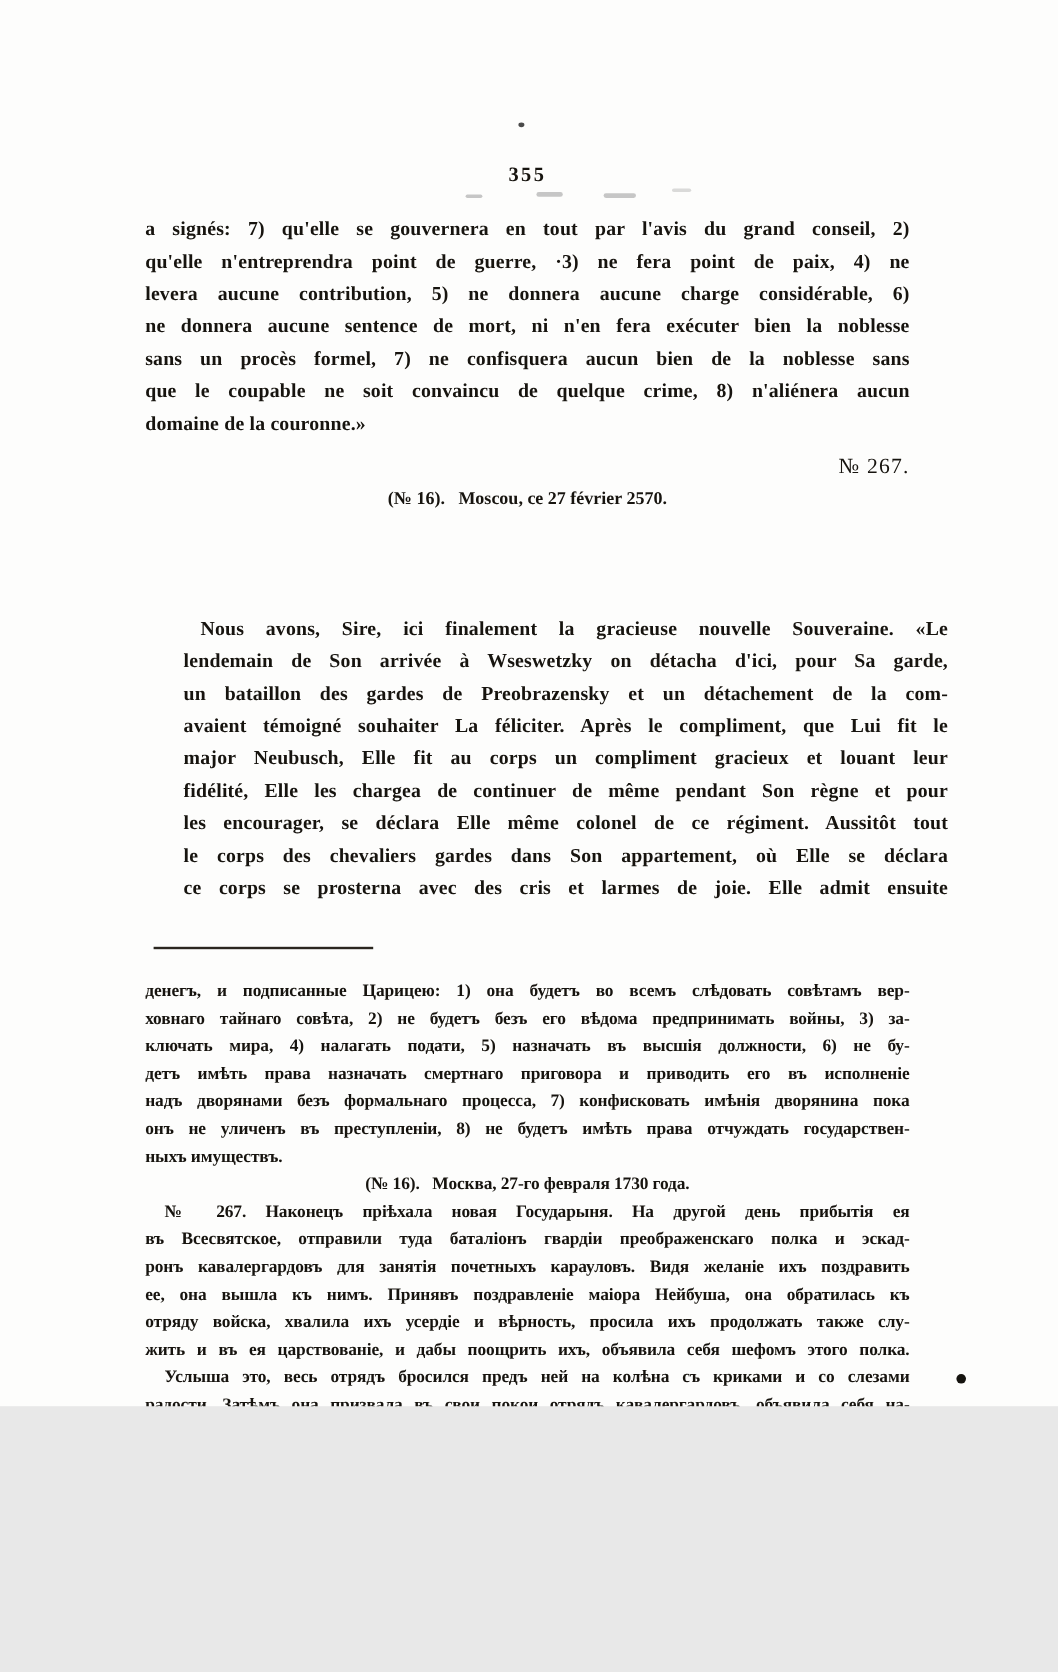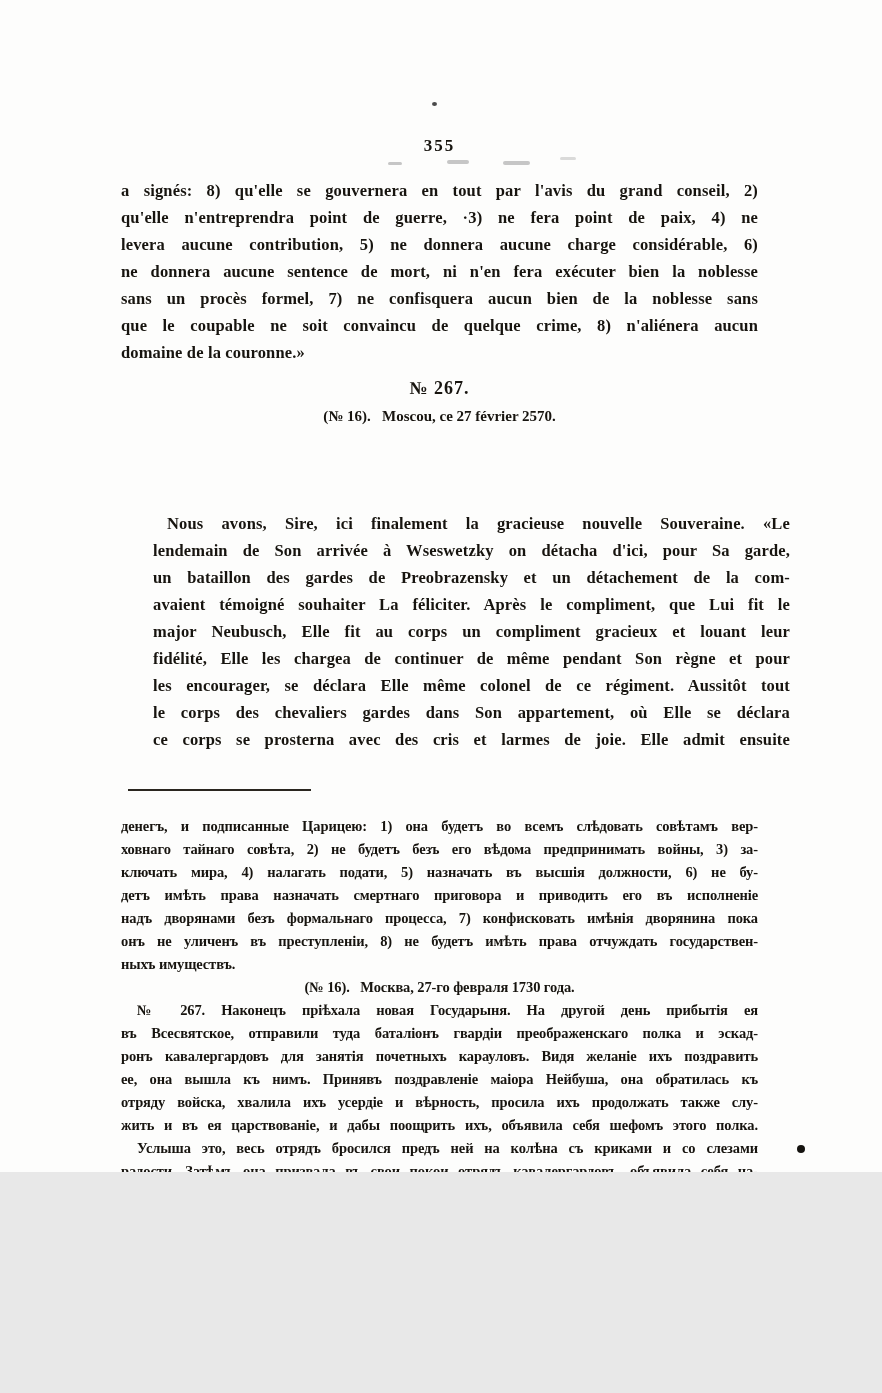--- a/index.html
+++ b/index.html
@@ -25,22 +25,22 @@
   .pageno {
     top:136px; text-align:center;
     font-size:17px; font-weight:700; letter-spacing:2px;
   }
   .fr-body {
     font-size:16.5px; line-height:27px; font-weight:700;
     letter-spacing:0.15px;
   }
   .para1 { top:177px; }
   .doc-heading {
-    top:378px; text-align:center;
-    font-size:18px; font-weight:700; letter-spacing:1px;
+    top:378px; text-align:right;
+    font-size:18px; font-weight:400; letter-spacing:1px;
   }
   .doc-dateline {
     top:408px; text-align:center;
     font-size:15px; font-weight:700; white-space:pre-wrap;
   }
   .summary {
     top:437px; font-size:13.5px; line-height:20px; font-weight:700;
     letter-spacing:0.1px;
   }
   .para2 { top:510px;margin-left:32px; }
@@ -74,21 +74,21 @@
   <div class="abs dot-top"></div>
 
   <div class="abs col pageno">355</div>
 
   <div class="abs smudge sm1"></div>
   <div class="abs smudge sm2"></div>
   <div class="abs smudge sm3"></div>
   <div class="abs smudge sm4"></div>
 
   <div class="abs col fr-body para1">
-      <div class="tline">a signés: 8) qu'elle se gouvernera en tout par l'avis du grand conseil, 2)</div>
+      <div class="tline">a signés: 7) qu'elle se gouvernera en tout par l'avis du grand conseil, 2)</div>
       <div class="tline">qu'elle n'entreprendra point de guerre, ·3) ne fera point de paix, 4) ne</div>
       <div class="tline">levera aucune contribution, 5) ne donnera aucune charge considérable, 6)</div>
       <div class="tline">ne donnera aucune sentence de mort, ni n'en fera exécuter bien la noblesse</div>
       <div class="tline">sans un procès formel, 7) ne confisquera aucun bien de la noblesse sans</div>
       <div class="tline">que le coupable ne soit convaincu de quelque crime, 8) n'aliénera aucun</div>
       <div class="tline lastline">domaine de la couronne.»</div>
     </div>
 
   <div class="abs col doc-heading">№ 267.</div>
 

